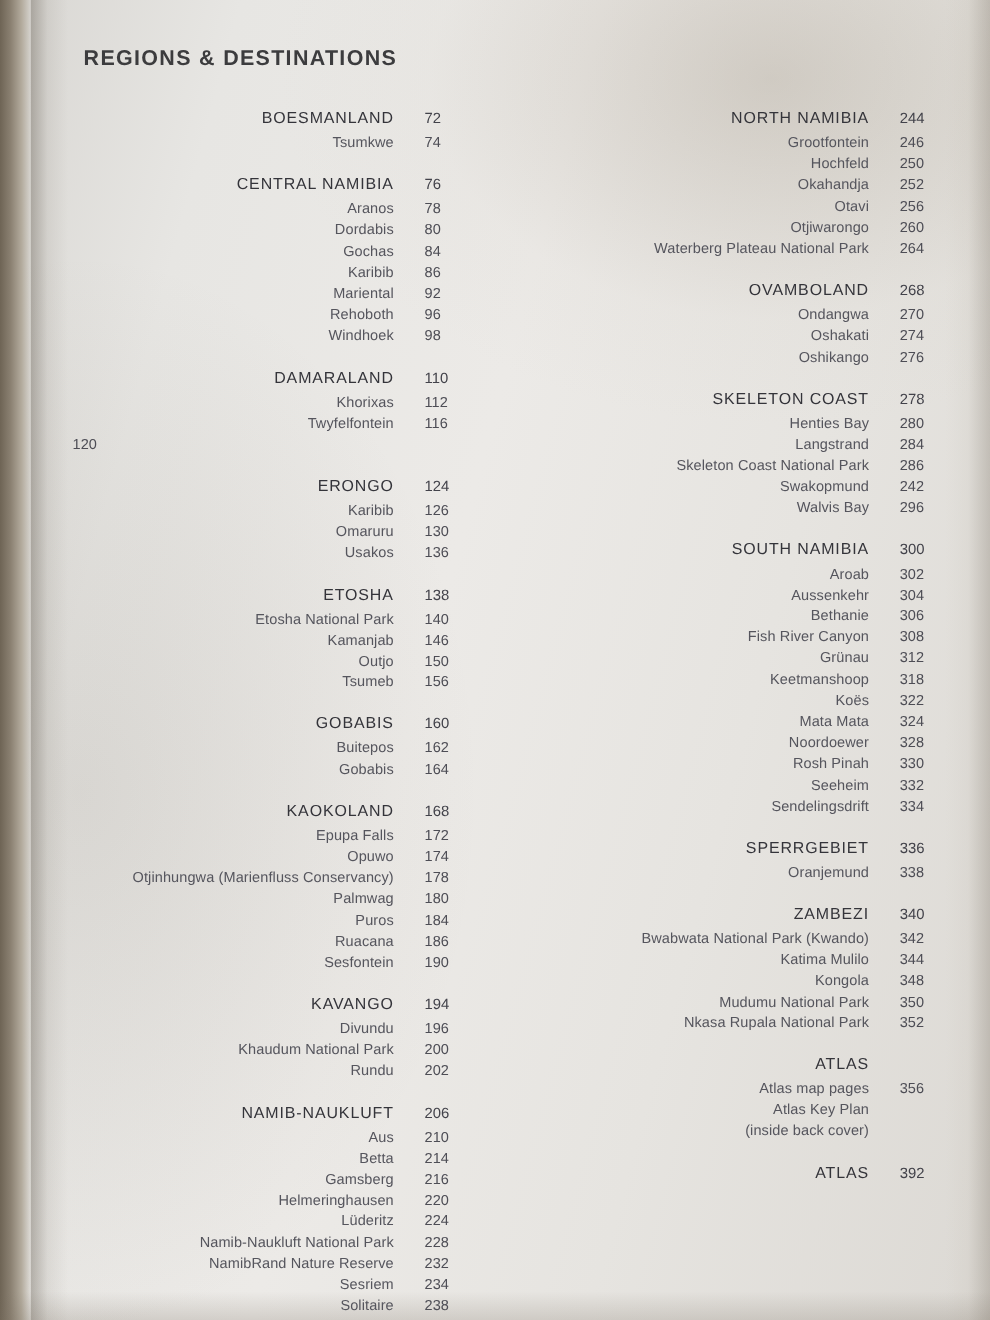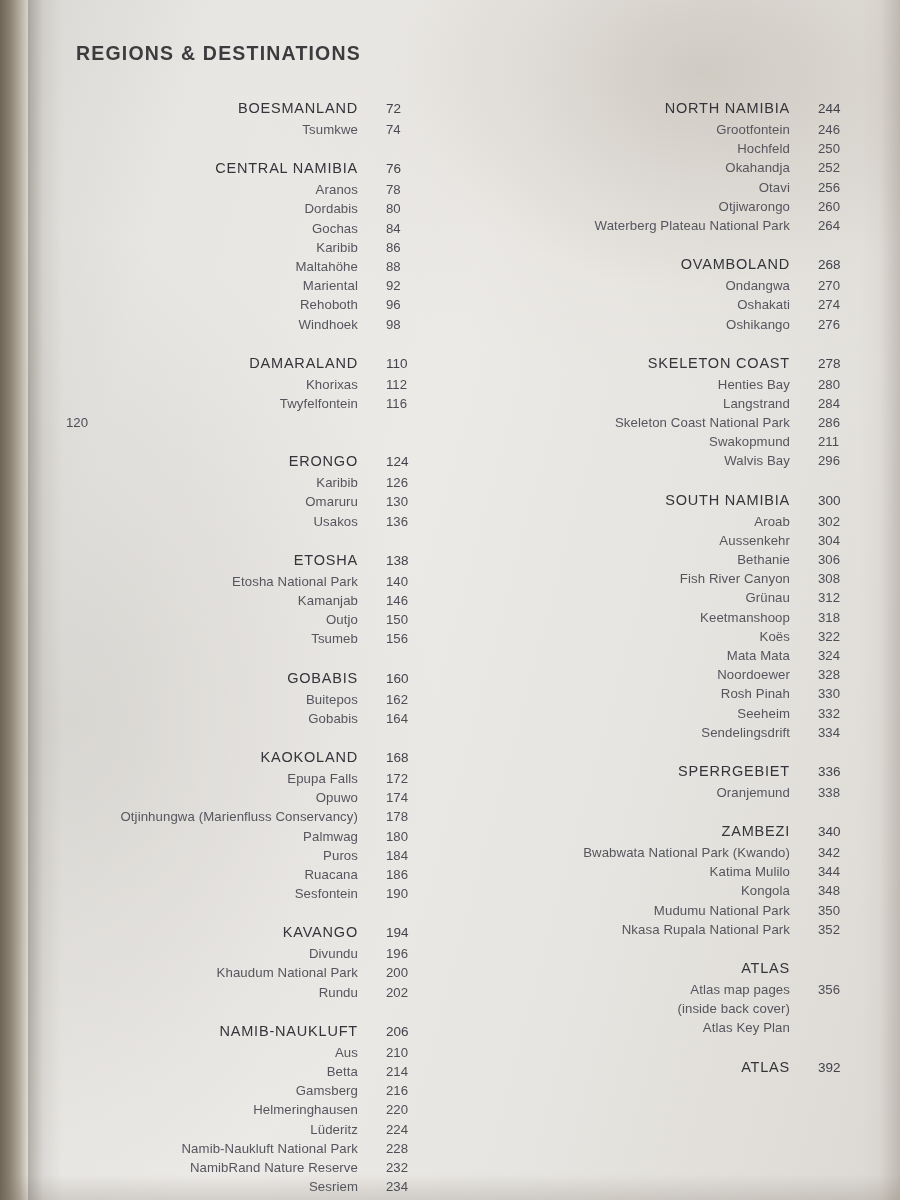--- a/index.html
+++ b/index.html
@@ -167,24 +167,20 @@
           </div>
           <div class="row sub">
             <span class="label">Gochas</span>
             <span class="page">84</span>
           </div>
           <div class="row sub">
             <span class="label">Karibib</span>
             <span class="page">86</span>
           </div>
           <div class="row sub">
-            <span class="label">Maltahöhe</span>
-            <span class="page">88</span>
-          </div>
-          <div class="row sub">
             <span class="label">Mariental</span>
             <span class="page">92</span>
           </div>
           <div class="row sub">
             <span class="label">Rehoboth</span>
             <span class="page">96</span>
           </div>
           <div class="row sub">
             <span class="label">Windhoek</span>
             <span class="page">98</span>
@@ -417,21 +413,21 @@
           <div class="row sub">
             <span class="label">Langstrand</span>
             <span class="page">284</span>
           </div>
           <div class="row sub">
             <span class="label">Skeleton Coast National Park</span>
             <span class="page">286</span>
           </div>
           <div class="row sub">
             <span class="label">Swakopmund</span>
-            <span class="page">211</span>
+            <span class="page">242</span>
           </div>
           <div class="row sub">
             <span class="label">Walvis Bay</span>
             <span class="page">296</span>
           </div>
         </div>
         <div class="group">
           <div class="row head">
             <span class="label">SOUTH NAMIBIA</span>
             <span class="page">300</span>
@@ -524,25 +520,25 @@
         <div class="group">
           <div class="row head noPage">
             <span class="label">ATLAS</span>
             <span class="page"></span>
           </div>
           <div class="row sub">
             <span class="label">Atlas map pages</span>
             <span class="page">356</span>
           </div>
           <div class="row sub noPage">
+            <span class="label">Atlas Key Plan</span>
+            <span class="page"></span>
+          </div>
+          <div class="row sub noPage">
             <span class="label">(inside back cover)</span>
-            <span class="page"></span>
-          </div>
-          <div class="row sub noPage">
-            <span class="label">Atlas Key Plan</span>
             <span class="page"></span>
           </div>
         </div>
         <div class="group">
           <div class="row head">
             <span class="label">ATLAS</span>
             <span class="page">392</span>
           </div>
         </div>
       </div>

